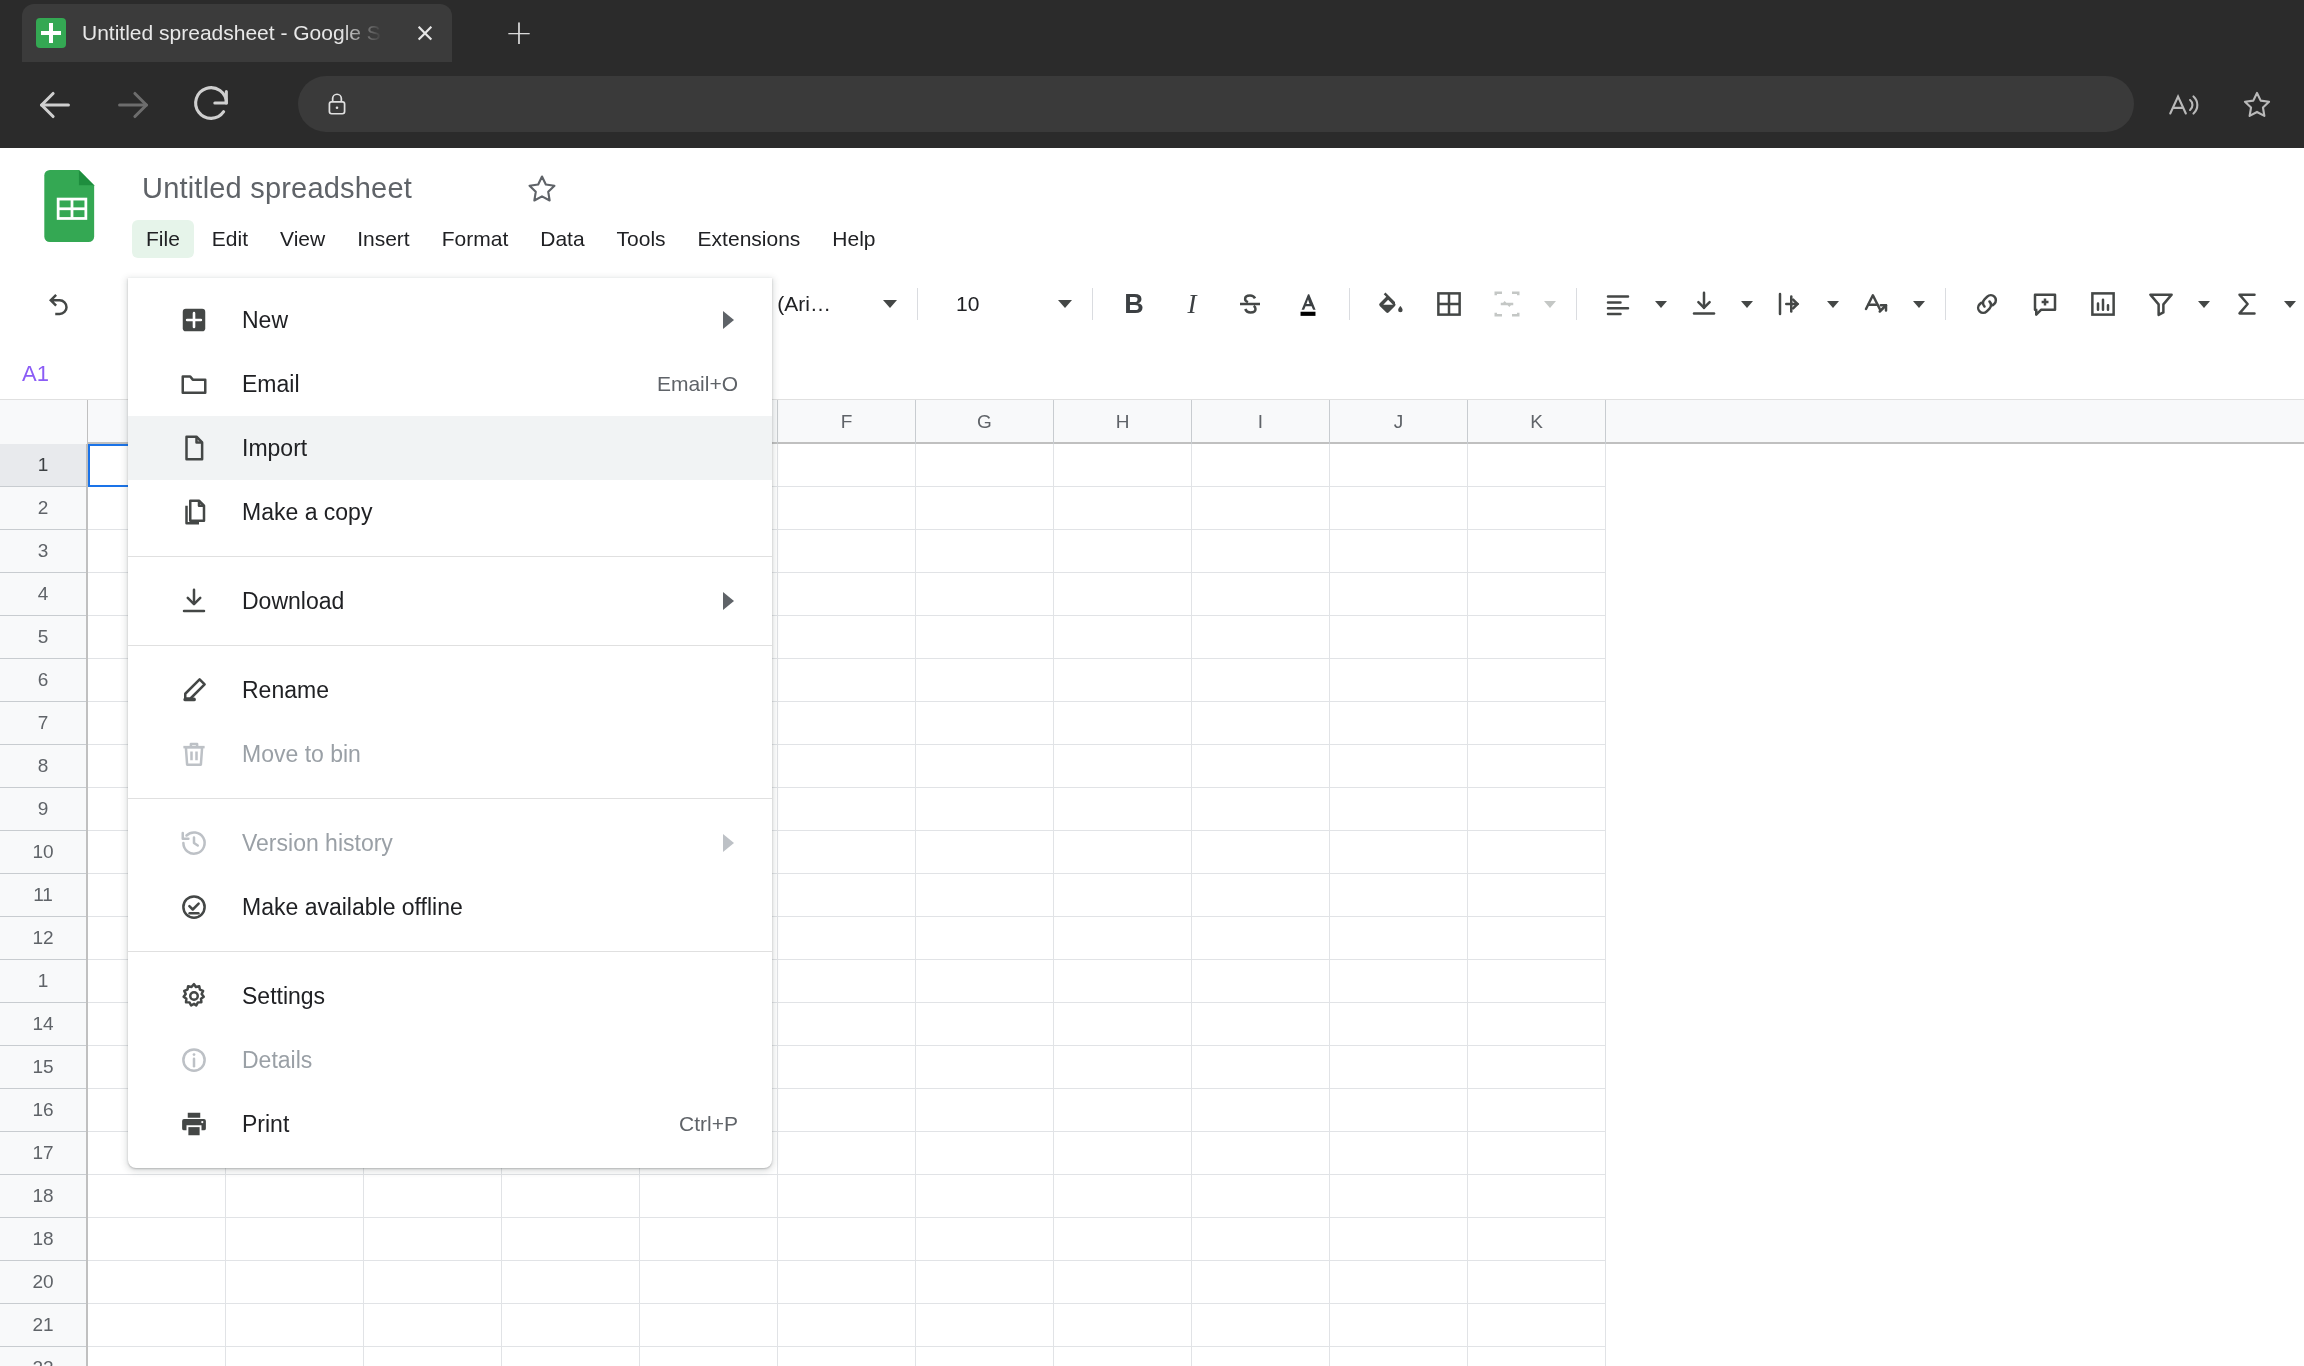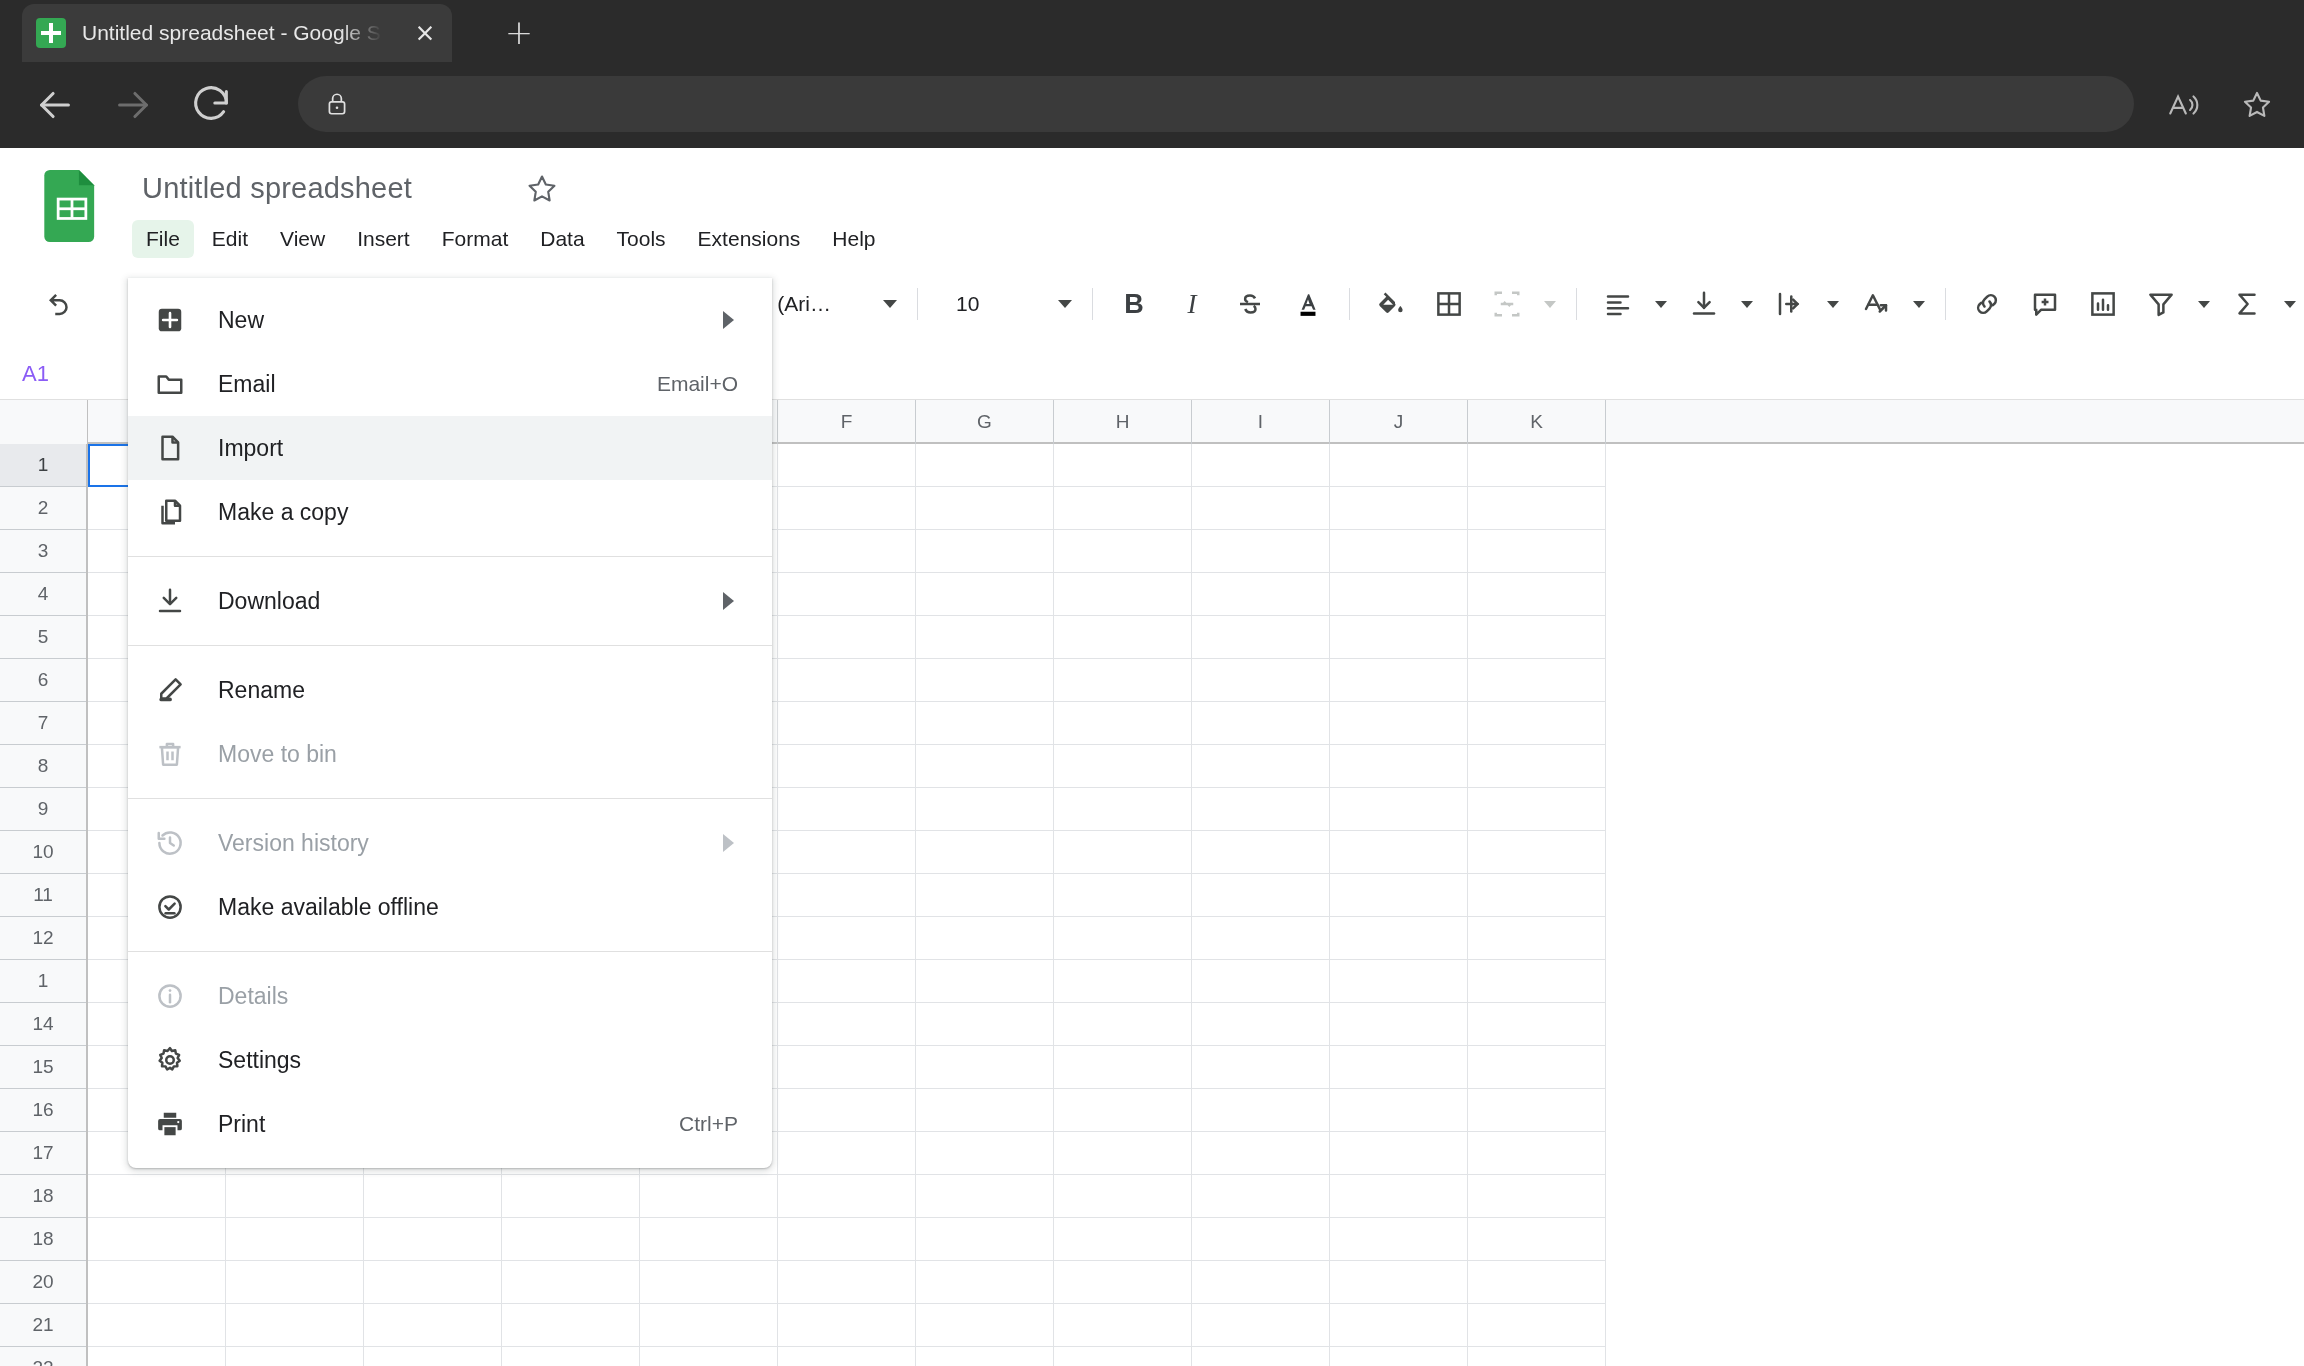--- a/index.html
+++ b/index.html
@@ -203,21 +203,21 @@
 
   
   .dropdown {
     position: absolute; left: 128px; top: 278px;
     width: 644px; background: #ffffff;
     box-shadow: 0 2px 6px 2px rgba(60,64,67,.15), 0 1px 2px rgba(60,64,67,.3);
     border-radius: 0 0 8px 8px; padding: 10px 0 12px 0; z-index: 50;
   }
   .mi {
     height: 64px; display: flex; align-items: center;
-    padding: 0 22px 0 24px; position: relative;
+    padding: 0 22px 0 48px; position: relative;
   }
   .mi.hl { background: #f1f3f4; }
   .mi-ico {
     width: 36px; height: 36px; flex: 0 0 auto; color: #444746;
     display: flex; align-items: center; justify-content: center;
   }
   .mi.disabled .mi-ico { color: #bdc1c6; }
   .mi-lab {
     margin-left: 30px; font-size: 23px; color: #202124; white-space: nowrap;
   }
@@ -882,38 +882,38 @@
       <span class="mi-ico">
         <svg width="30" height="30" viewBox="0 0 24 24" fill="none" stroke="currentColor" stroke-width="2" stroke-linecap="round" stroke-linejoin="round">
           <circle cx="12" cy="12" r="8.5"></circle>
           <path d="M8.3 11.3L11 14l4.7-4.7"></path>
           <path d="M8.5 17h7"></path>
         </svg>
       </span>
       <span class="mi-lab">Make available offline</span>
     </div>
     <div class="mdiv"></div>
+    <div class="mi">
+      <span class="mi-ico">
+        <svg width="30" height="30" viewBox="0 0 24 24" fill="none" stroke="currentColor" stroke-width="2" stroke-linejoin="round">
+          <circle cx="12" cy="12" r="3"></circle>
+          <path d="M12 2.5l1.5 2.3 2.7-.6.5 2.7 2.6 1-1.2 2.5 1.7 2.2-2.2 1.6.3 2.8-2.8.1-1.3 2.5L12 18.3 9.7 19.6l-1.3-2.5-2.8-.1.3-2.8L3.7 12.6l1.7-2.2-1.2-2.5 2.6-1 .5-2.7 2.7.6z"></path>
+        </svg>
+      </span>
+      <span class="mi-lab">Settings</span>
+    </div>
     <div class="mi disabled">
       <span class="mi-ico">
         <svg width="30" height="30" viewBox="0 0 24 24" fill="none" stroke="currentColor" stroke-width="2" stroke-linecap="round">
           <circle cx="12" cy="12" r="8.5"></circle>
           <path d="M12 11v6"></path>
           <circle cx="12" cy="7.6" r="1.1" fill="currentColor" stroke="none"></circle>
         </svg>
       </span>
       <span class="mi-lab">Details</span>
-    </div>
-    <div class="mi">
-      <span class="mi-ico">
-        <svg width="30" height="30" viewBox="0 0 24 24" fill="none" stroke="currentColor" stroke-width="2" stroke-linejoin="round">
-          <circle cx="12" cy="12" r="3"></circle>
-          <path d="M12 2.5l1.5 2.3 2.7-.6.5 2.7 2.6 1-1.2 2.5 1.7 2.2-2.2 1.6.3 2.8-2.8.1-1.3 2.5L12 18.3 9.7 19.6l-1.3-2.5-2.8-.1.3-2.8L3.7 12.6l1.7-2.2-1.2-2.5 2.6-1 .5-2.7 2.7.6z"></path>
-        </svg>
-      </span>
-      <span class="mi-lab">Settings</span>
     </div>
     <div class="mi">
       <span class="mi-ico">
         <svg width="30" height="30" viewBox="0 0 24 24" fill="currentColor">
           <path d="M7 3h10v4H7z"></path>
           <path d="M4 8h16a1.5 1.5 0 0 1 1.5 1.5v6A1.5 1.5 0 0 1 20 17h-2v-4H6v4H4a1.5 1.5 0 0 1-1.5-1.5v-6A1.5 1.5 0 0 1 4 8z"></path>
           <path d="M7.5 14.5h9V21h-9z"></path>
           <circle cx="18.6" cy="10.4" r=".9" fill="#fff"></circle>
         </svg>
       </span>

